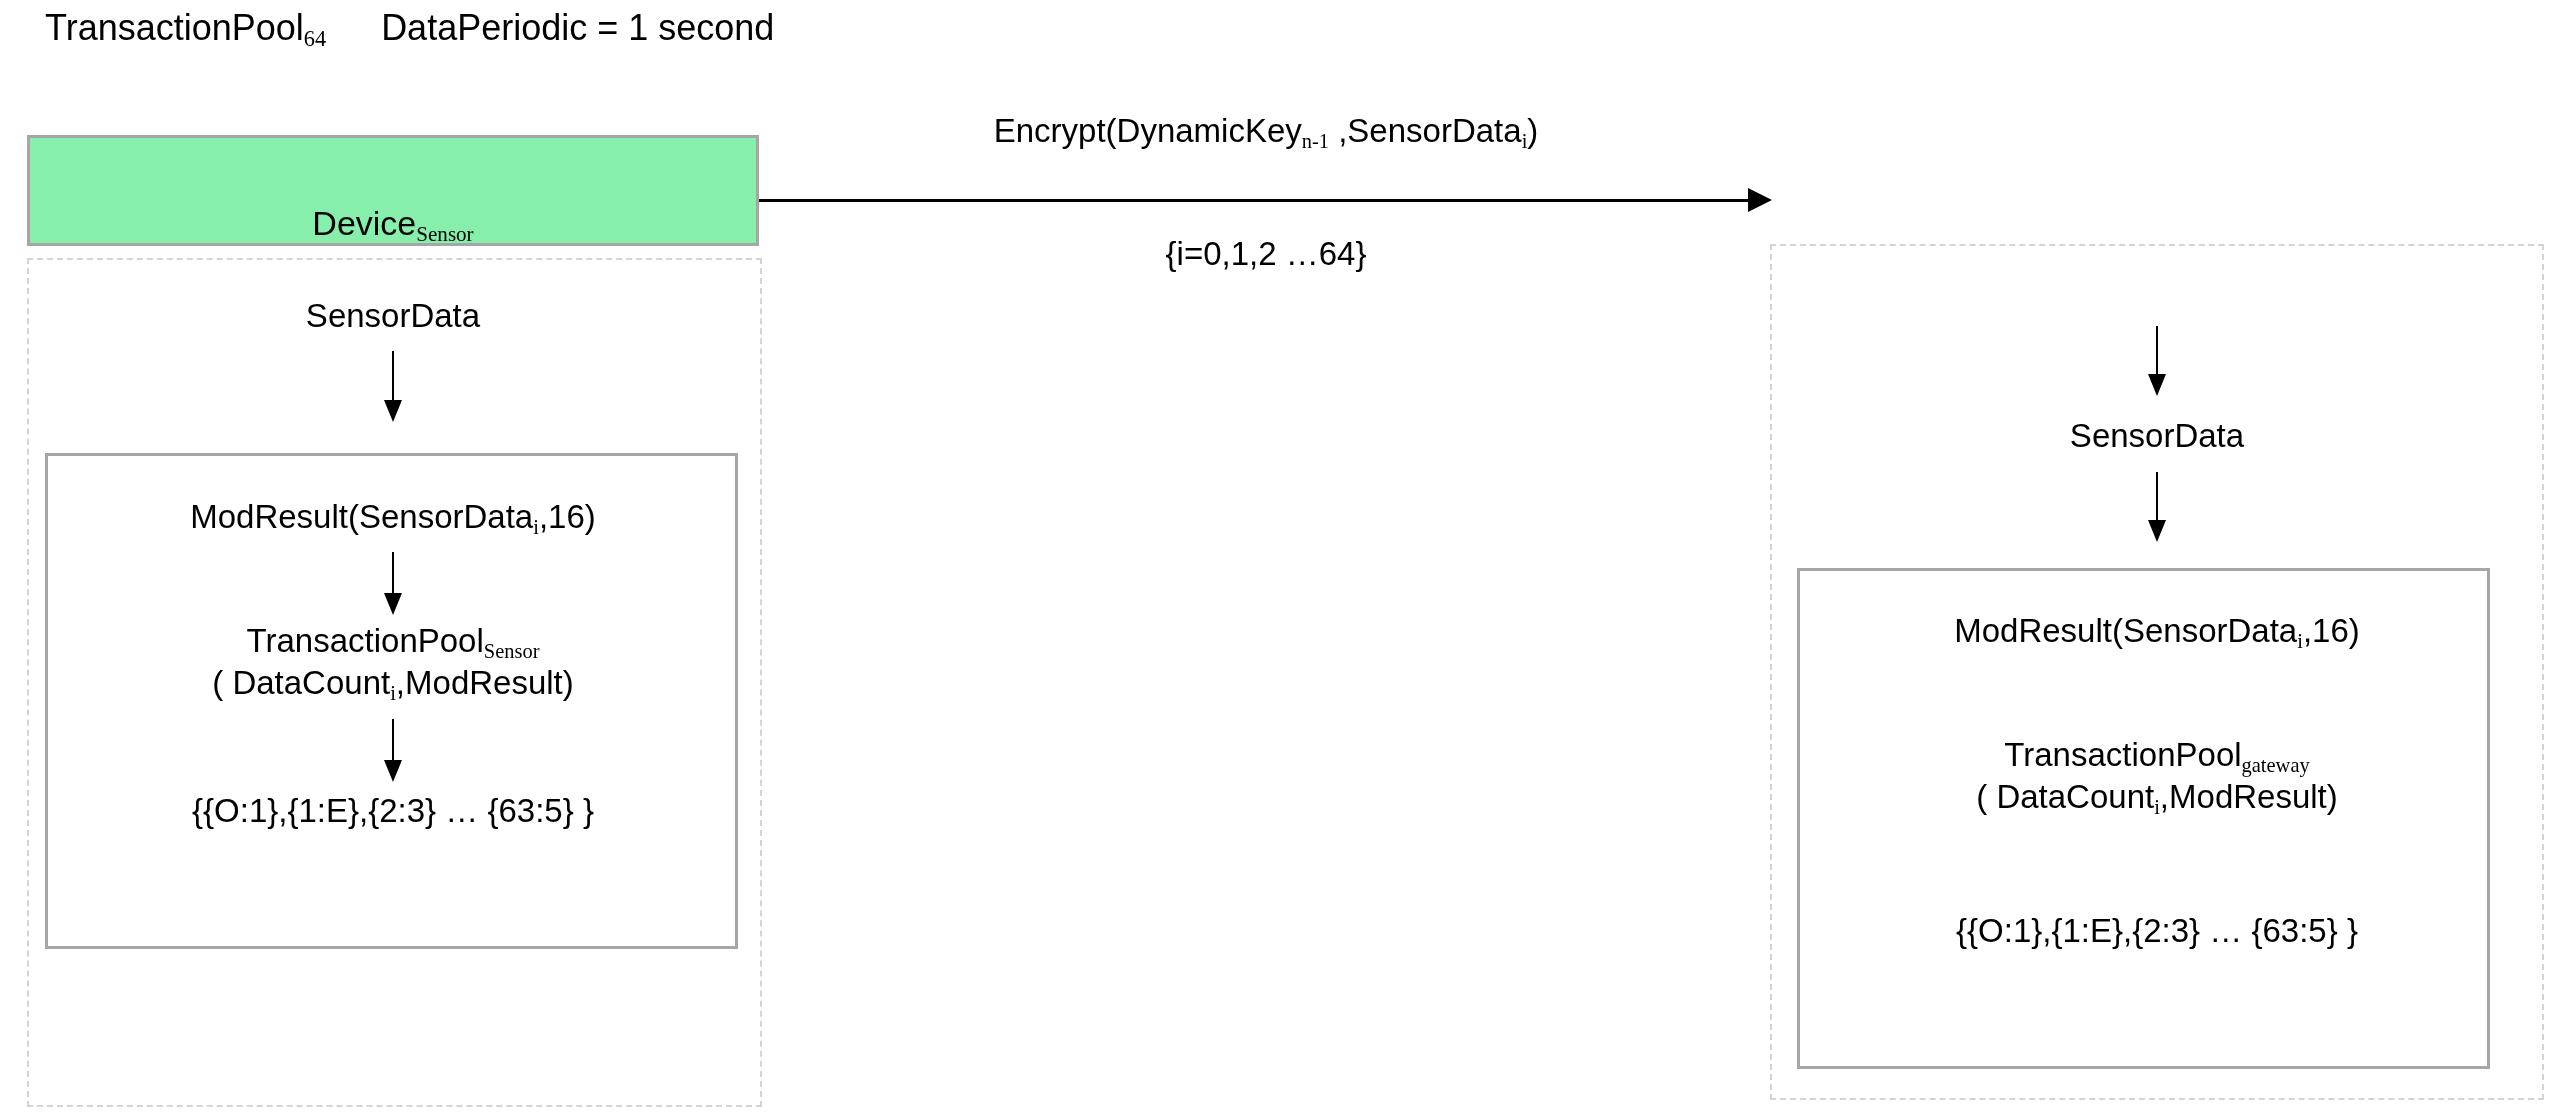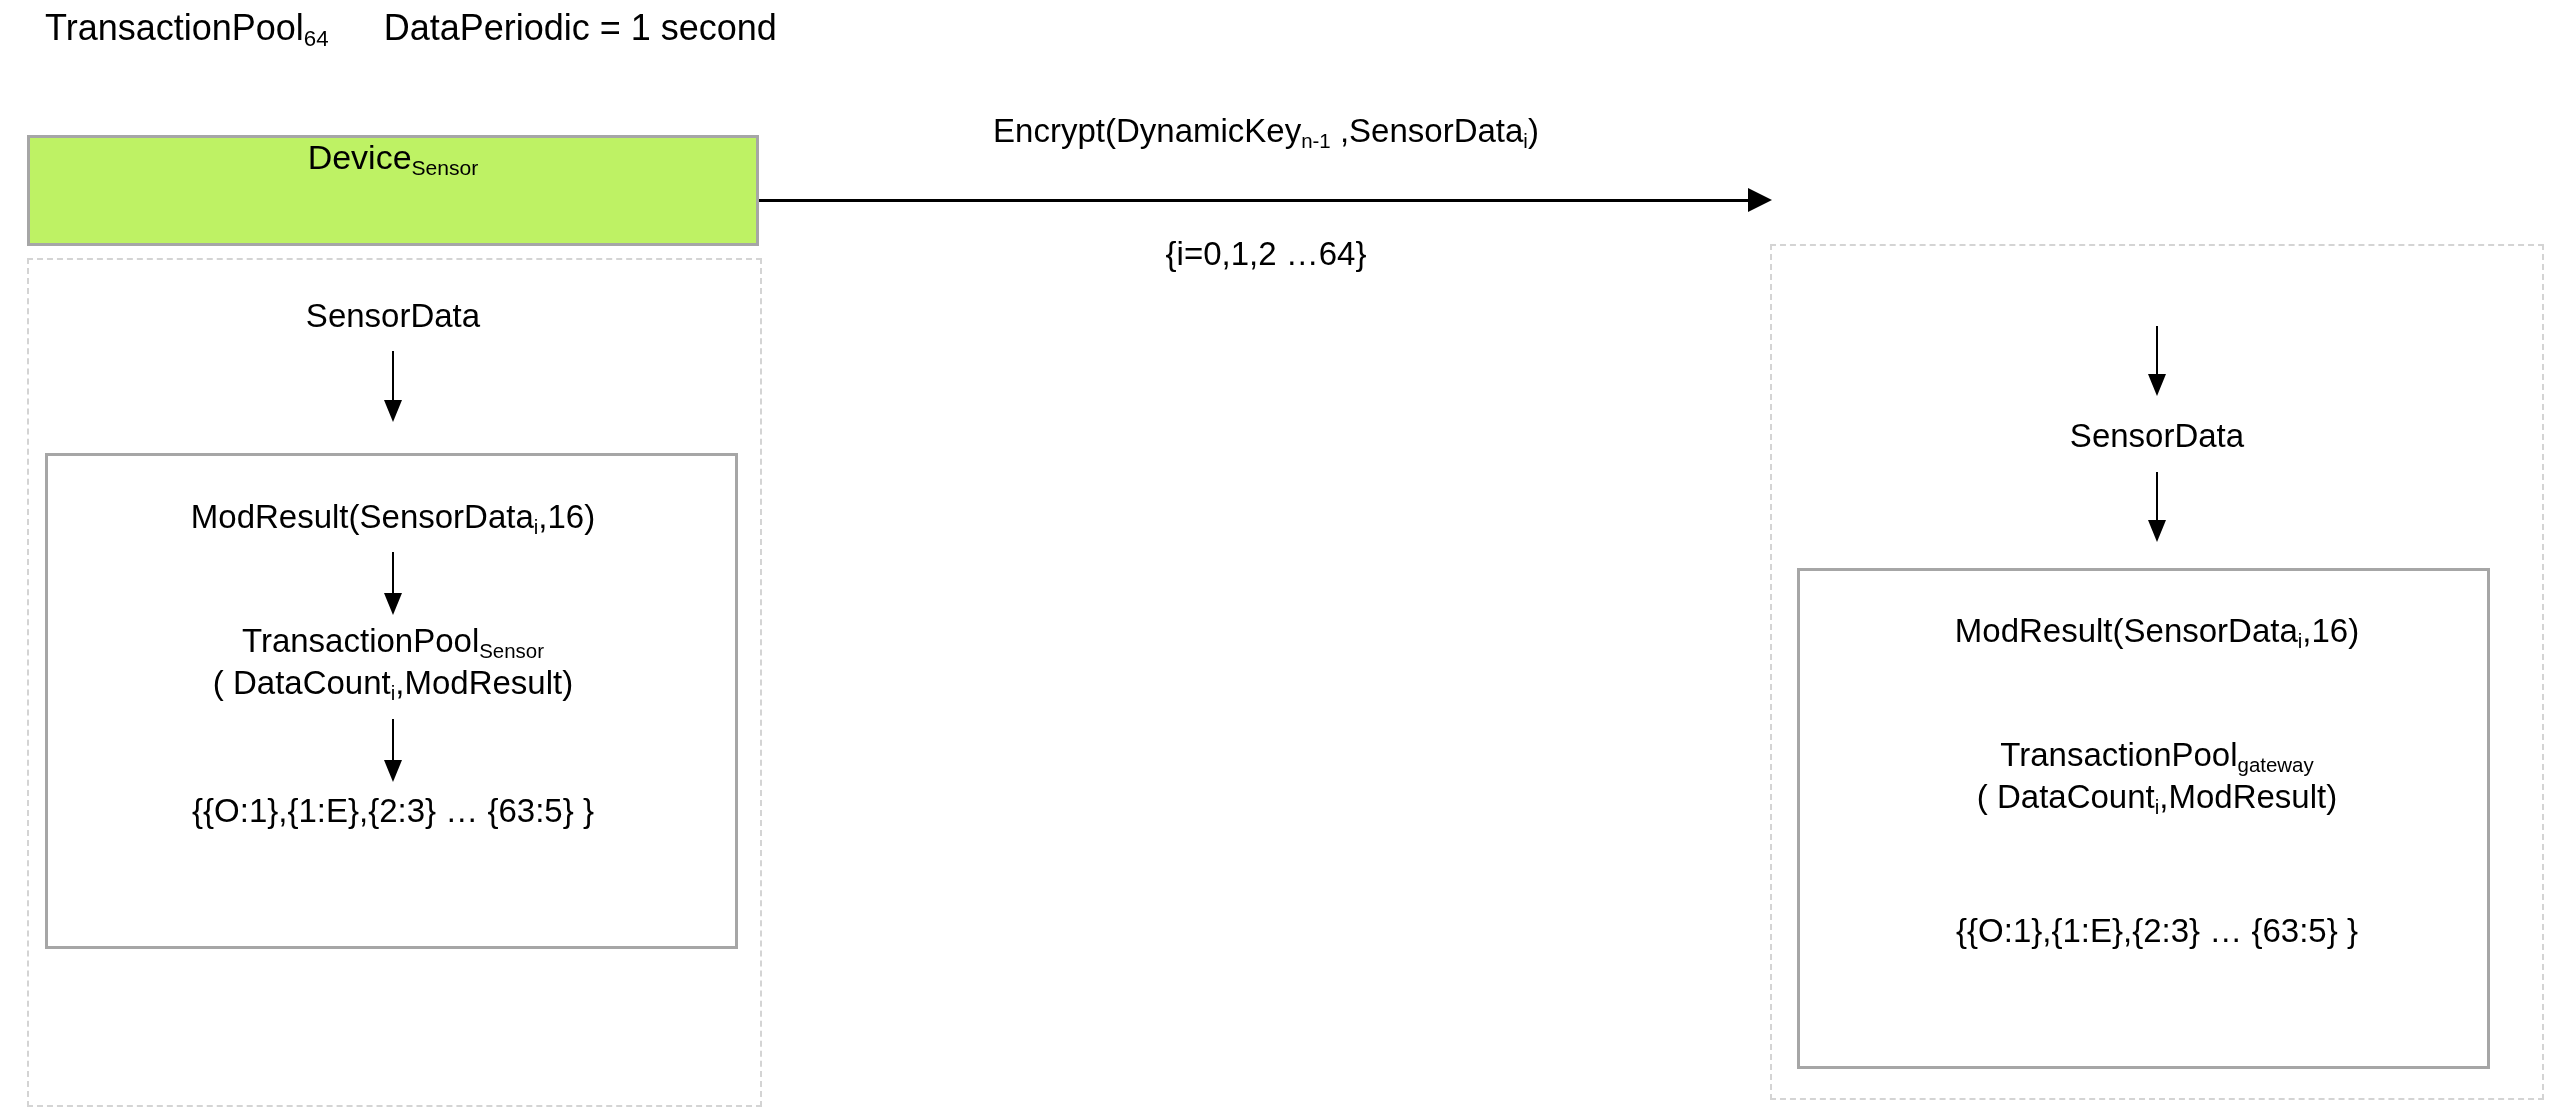--- a/index.html
+++ b/index.html
@@ -35,30 +35,31 @@
   }
   .header-gap { display: inline-block; width: 55px; }
 
   
   sub {
     font-size: 0.62em;
     vertical-align: baseline;
     position: relative;
     top: 0.30em;
     line-height: 0;
+    font-family: Liberation Serif, serif;
   }
 
   
   .device-box {
     position: absolute;
     border: 3.6px solid #a6a6a6;
-    background: #bef264;
+    background: #86efac;
     box-sizing: border-box;
     display: flex;
-    align-items: flex-start;
+    align-items: flex-end;
     justify-content: center;
   }
   .device-label {
     font-size: 34px;
     white-space: nowrap;
   }
 
   
   .dashed-box {
     position: absolute;

